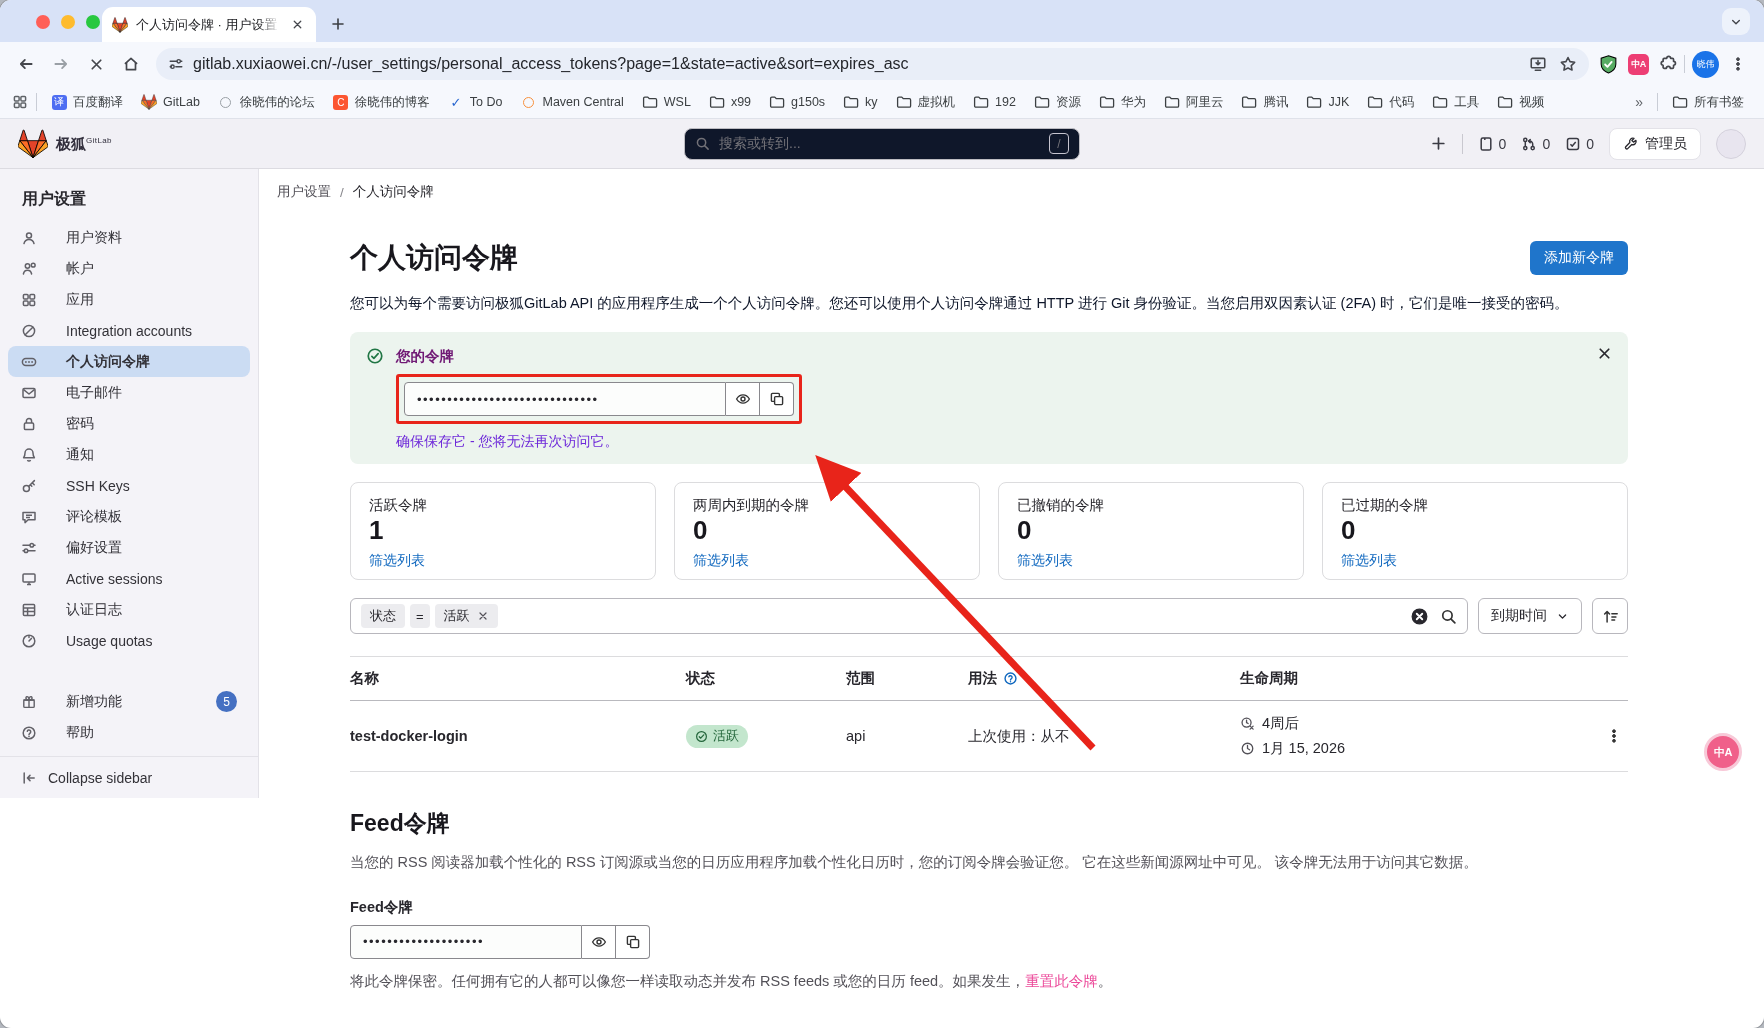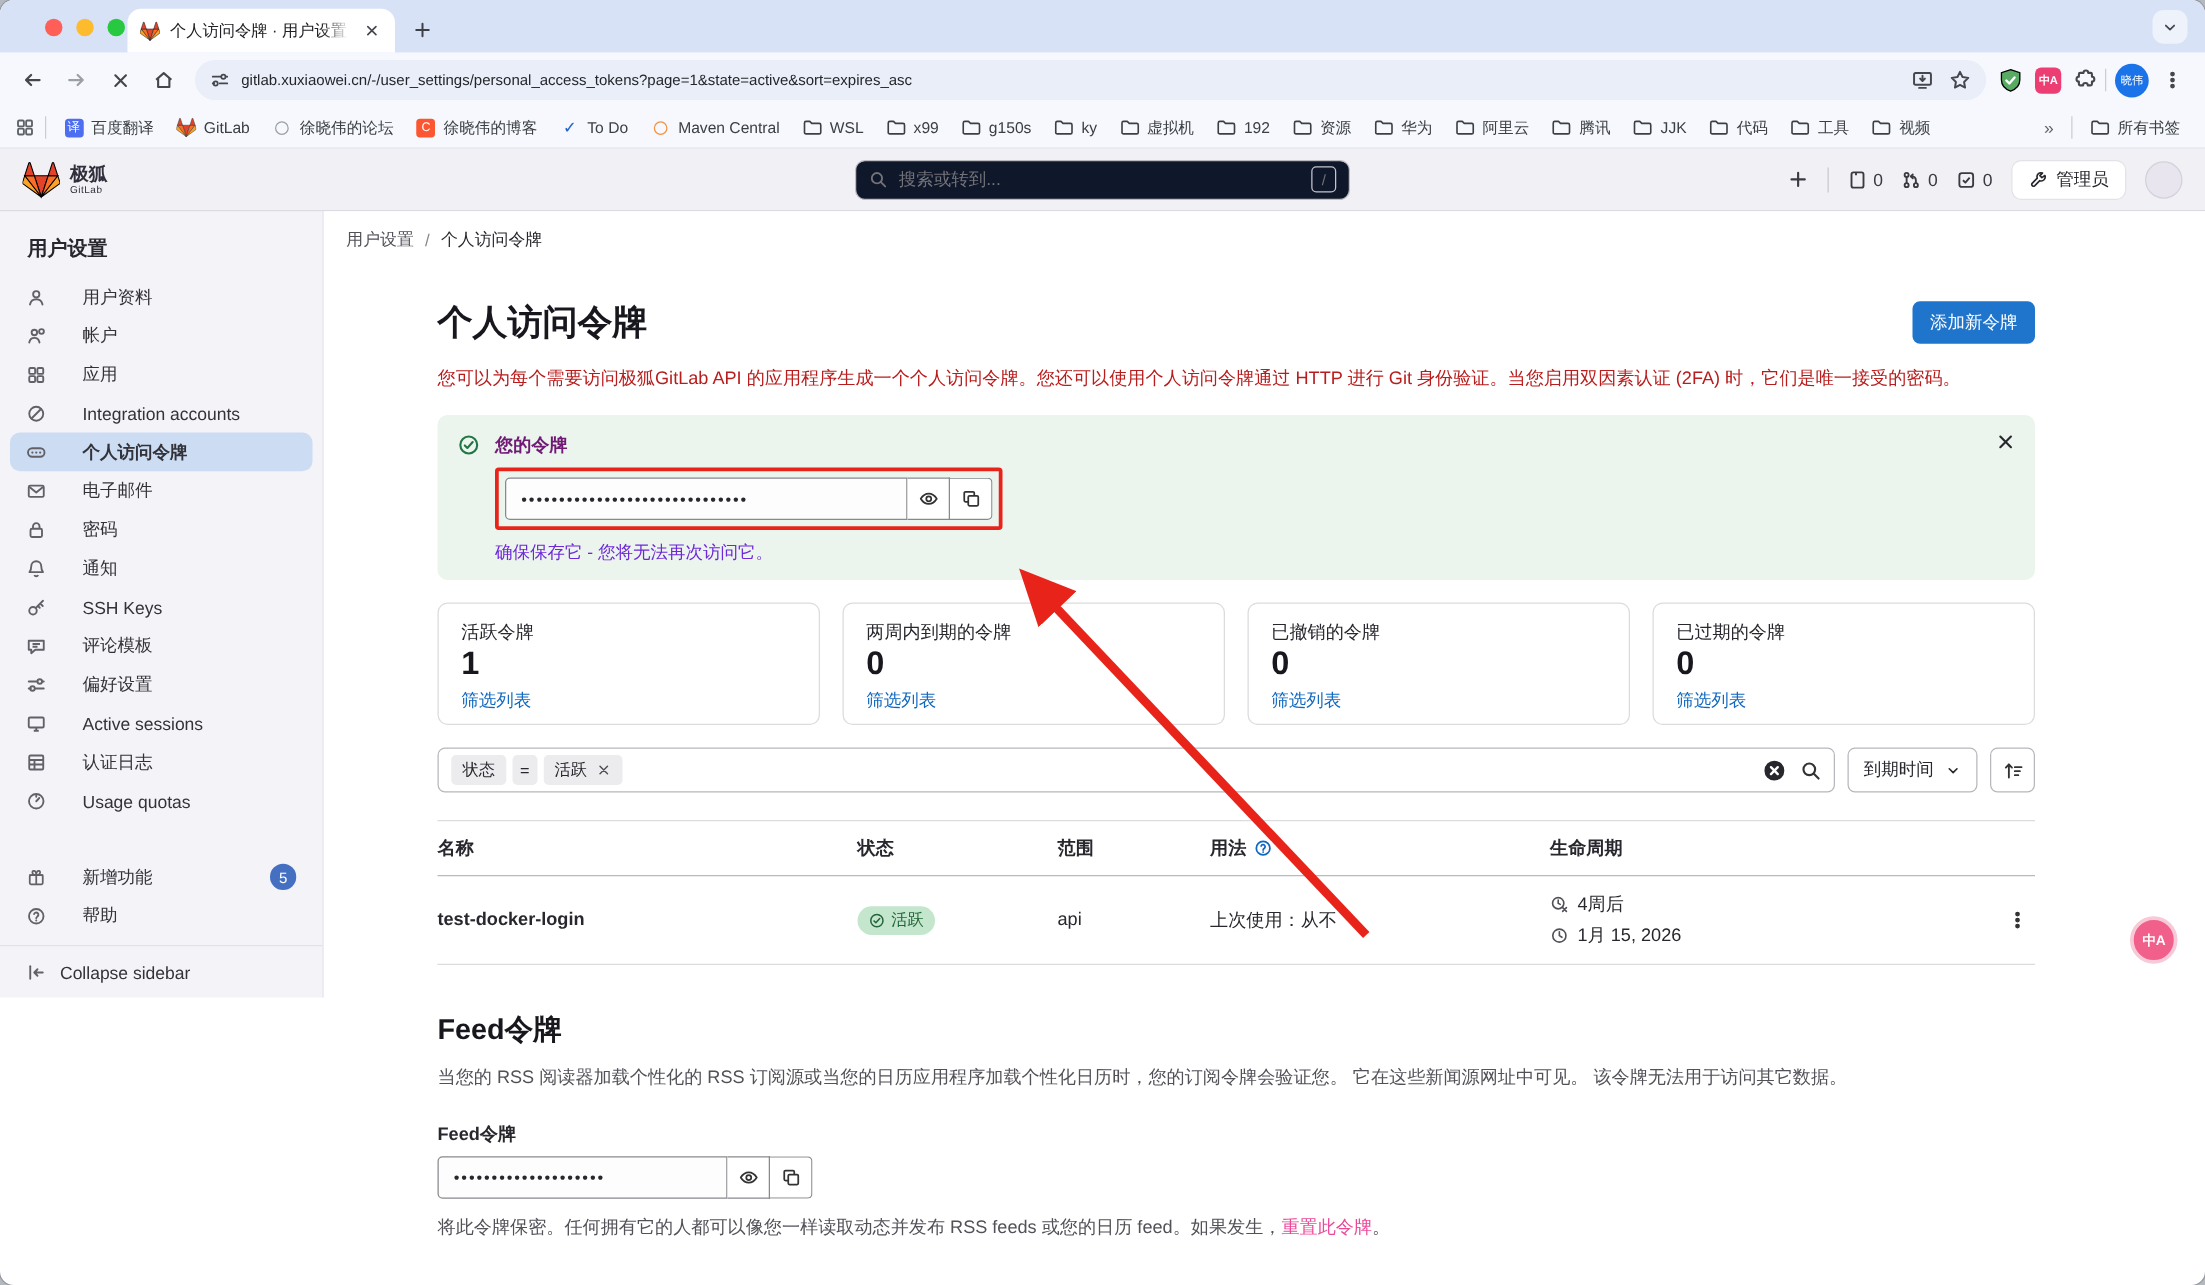--- a/index.html
+++ b/index.html
@@ -21,42 +21,42 @@
   .tab-close{width:18px;height:18px;color:#45474d;flex:none;display:flex;align-items:center;justify-content:center}
   .newtab{width:28px;height:28px;margin:0 0 4px 8px;display:flex;align-items:center;justify-content:center;color:#3c3f44}
   .strip-caret{position:absolute;right:14px;bottom:7px;width:28px;height:27px;border-radius:9px;background:rgba(255,255,255,.55);
     display:flex;align-items:center;justify-content:center;color:#45474d}
   
   .toolbar{height:44px;background:#f6f8fd;display:flex;align-items:center;padding:0 10px;gap:3px}
   .tbtn{width:32px;height:32px;border-radius:50%;display:flex;align-items:center;justify-content:center;color:#45474d;flex:none}
   .tbtn.dim{color:#9aa0a6}
   .urlbar{flex:1;height:32px;background:#e9eef8;border-radius:16px;display:flex;align-items:center;
     padding:0 12px;margin:0 6px;gap:9px;min-width:0;color:#45474d}
-  .url-text{font-size:12px;color:#24262b;white-space:nowrap;overflow:hidden;flex:1}
+  .url-text{font-size:16px;color:#24262b;white-space:nowrap;overflow:hidden;flex:1}
   .url-actions{display:flex;align-items:center;gap:12px;margin-left:auto}
   .ext-translate{width:21px;height:21px;border-radius:5px;background:#ed3e74;color:#fff;display:flex;align-items:center;
     justify-content:center;font-size:9px;font-weight:bold;letter-spacing:-.5px}
   .chrome-divider{width:1px;height:18px;background:#c9cdd6;margin:0 4px}
   .avatar-chrome{width:27px;height:27px;border-radius:50%;background:#1a73e8;color:#fff;font-size:9px;
     display:flex;align-items:center;justify-content:center;flex:none}
   
   .bookmarks{height:33px;background:#f6f8fd;border-bottom:1px solid #dfe2ea;display:flex;align-items:center;
     padding:0 12px;gap:2px;font-size:12.5px;color:#3c4043;overflow:hidden}
   .bm{display:flex;align-items:center;gap:6px;padding:3px 8px;border-radius:7px;white-space:nowrap;flex:none}
   .bm-ico{width:16px;height:16px;display:flex;align-items:center;justify-content:center;flex:none}
   .bm-ico .ic{width:16px;height:16px}
   .sq{width:15px;height:15px;border-radius:3px;color:#fff;font-size:10px;display:flex;align-items:center;justify-content:center}
   .ringy{width:11px;height:11px;border:1.8px solid #9aa0a6;border-radius:50%;display:block}
   .ringy.orange{border-color:#f6913d}
   .bm-spacer{flex:1}
   
   .gl-header{height:50px;background:#f1f0f5;border-bottom:1px solid #dcdbe1;display:flex;align-items:center;
     padding:0 18px;position:relative}
   .gl-logo{display:flex;align-items:center;gap:8px}
-  .logo-text{display:flex;flex-direction:column;line-height:1}
+  .logo-text{display:flex;flex-direction:row;line-height:1}
   .logo-cn{font-size:15px;font-weight:bold;color:#322f3d}
   .logo-en{font-size:8px;color:#322f3d;margin-top:1px;letter-spacing:.4px}
   .gl-search{position:absolute;left:50%;transform:translateX(-50%);width:396px;height:32px;background:#0f172a;
     border:1px solid #bdbcc2;border-radius:8px;display:flex;align-items:center;gap:9px;padding:0 10px;
     color:#737278;font-size:14px}
   .slash-key{margin-left:auto;width:20px;height:21px;border:1px solid #c6c4cf;border-radius:4px;font-size:12px;
     display:flex;align-items:center;justify-content:center;color:#737278}
   .gl-right{margin-left:auto;display:flex;align-items:center;gap:15px;color:#3a3a43}
   .count-item{display:flex;align-items:center;gap:5px;font-size:14px;color:#3a3a43}
   .gl-divider{width:1px;height:20px;background:#c9c8cf}
@@ -79,21 +79,21 @@
     padding:0 21px;font-size:14px;color:#333238}
   .main{flex:1;background:#fff;min-width:0;position:relative}
   .breadcrumb{height:46px;display:flex;align-items:center;gap:9px;padding:0 18px;font-size:13.5px;color:#535158}
   .crumb-sep{color:#89888d}
   .crumb-current{color:#28272d}
   .content{padding:0 136px 30px 91px}
   .page-head{display:flex;align-items:center;justify-content:space-between;margin-top:24px}
   .h1{font-size:28px;font-weight:bold;color:#18171d;margin:0}
   .btn-primary{background:#1f75cb;color:#fff;height:34px;padding:0 14px;border-radius:6px;font-size:14px;
     display:flex;align-items:center;border:none}
-  .page-desc{font-size:14.5px;color:#b91c1c;margin-top:15px;line-height:1.55}
+  .page-desc{font-size:14.5px;color:#0f172a;margin-top:15px;line-height:1.55}
   
   .alert{margin-top:18px;background:#ecf4ee;border-radius:8px;padding:13px 16px;display:flex;gap:12px;position:relative}
   .alert-check{color:#217645;width:18px;height:18px;margin-top:2px;flex:none}
   .alert-title{font-weight:bold;font-size:14.5px;color:#701a75;padding-top:2px}
   .red-box{display:inline-block;border:3px solid #e8241a;border-radius:3px;padding:5px;margin-top:8px}
   .input-group{display:flex;height:34px}
   .token-box{background:#fcfdfc;border:1px solid #89888d;border-radius:4px 0 0 4px;display:flex;align-items:center;
     padding:0 12px;font-size:13px;letter-spacing:1.5px;color:#28272d;overflow:hidden;white-space:nowrap}
   .token-box.main-token{width:322px}
   .token-box.feed-token{width:232px}

